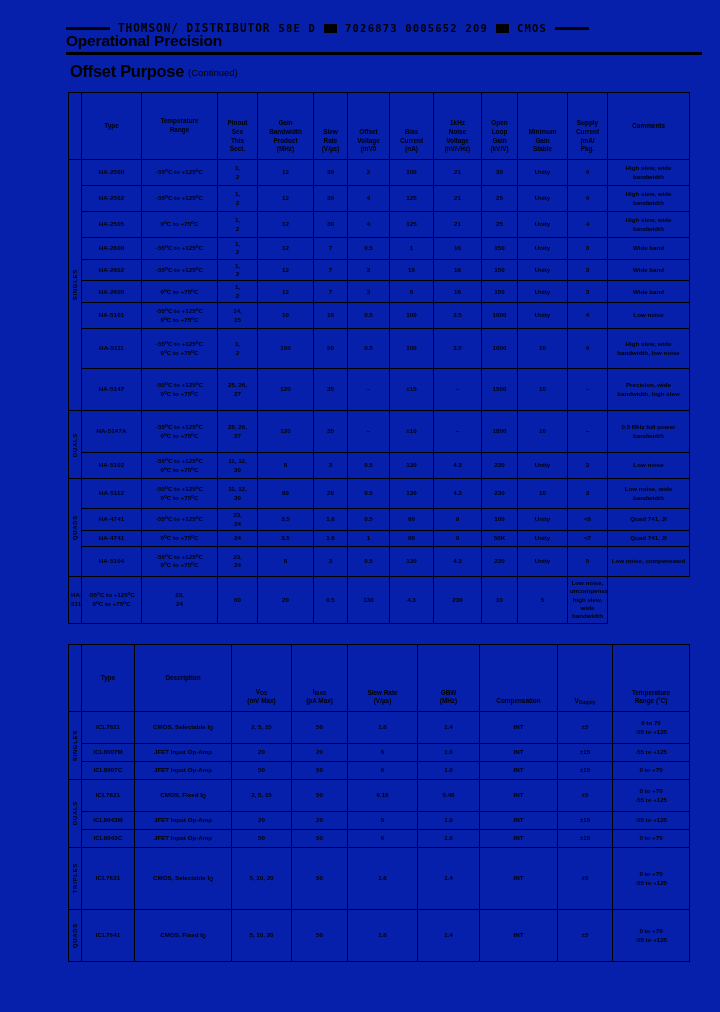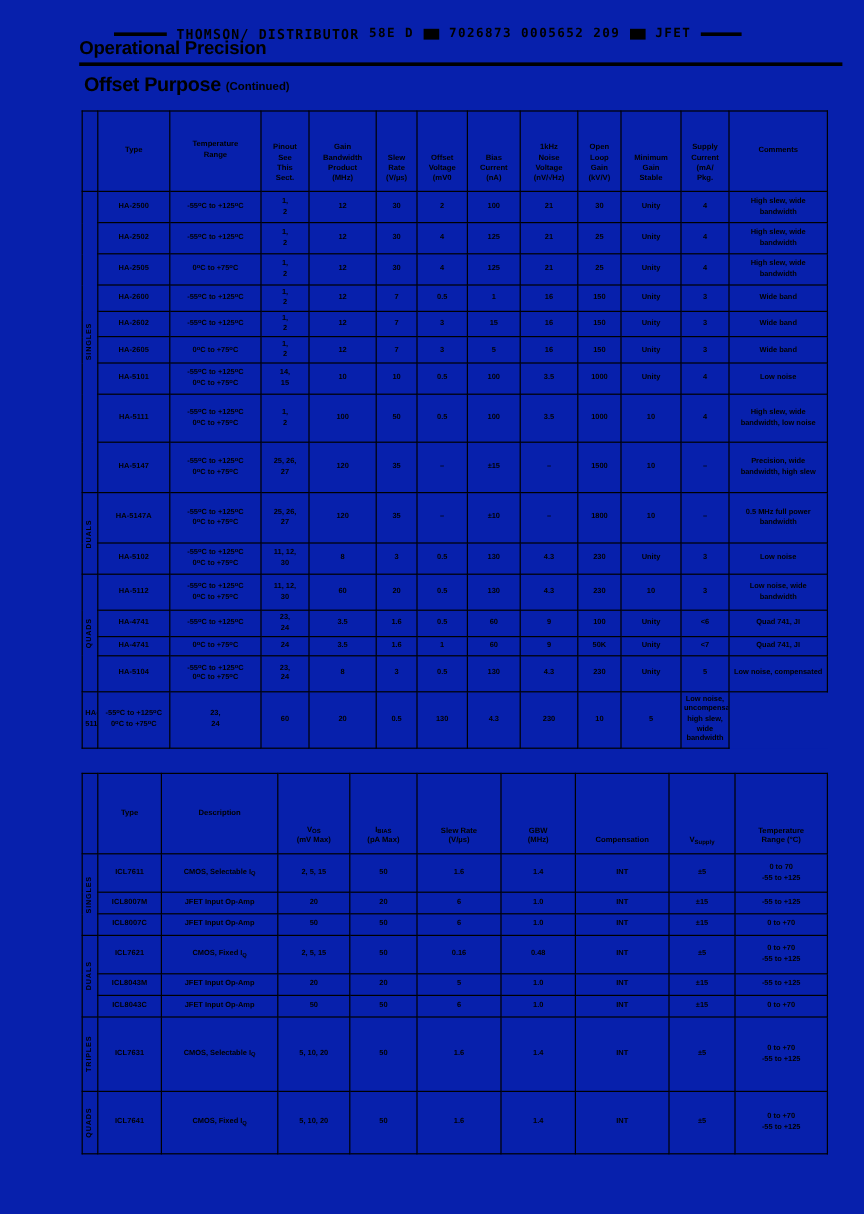--- a/index.html
+++ b/index.html
@@ -24,21 +24,21 @@
   }
 
   
   .barcode-strip {
     position: absolute;
     left: 0; right: 0;
     top: 18px;
     height: 20px;
     display: flex;
     align-items: center;
-    padding-left: 95px;
+    padding-left: 66px;
     padding-right: 18px;
     gap: 8px;
     font-family: "DejaVu Sans Mono", monospace;
     font-size: 10.5px;
     letter-spacing: 0.5px;
     font-weight: 700;
     color: #000;
     white-space: nowrap;
   }
   .rule-short {
@@ -82,21 +82,21 @@
   .section-title {
     position: absolute;
     left: 70px;
     top: 62px;
     font-size: 16.5px;
     font-weight: 700;
     letter-spacing: -0.3px;
   }
   .section-title .cont {
     font-size: 9.5px;
-    font-weight: 700;
+    font-weight: 400;
     letter-spacing: 0;
     margin-left: 4px;
     vertical-align: 1px;
   }
 
   
   .tbl-wrap { position: absolute; }
   #table1-wrap { left: 68px; top: 92px; width: 622px; }
   #table2-wrap { left: 68px; top: 644px; width: 622px; }
 
@@ -170,21 +170,21 @@
 
 <div class="page">
 
   <div class="barcode-strip">
     <span class="rule-short"></span>
     <span class="dist-label">THOMSON/ DISTRIBUTOR</span>
     <span class="bc-code">58E D</span>
     <span class="bc-block"></span>
     <span class="bc-code">7026873 0005652 209</span>
     <span class="bc-block"></span>
-    <span class="bc-code">JFET</span>
+    <span class="bc-code">CMOS</span>
     <span class="rule-short tail"></span>
   </div>
 
   <div class="hdr-title">Operational Precision</div>
   <div class="hdr-rule"></div>
 
   <div class="section-title">
     <span>Offset Purpose</span><span class="cont">(Continued)</span>
   </div>
 

